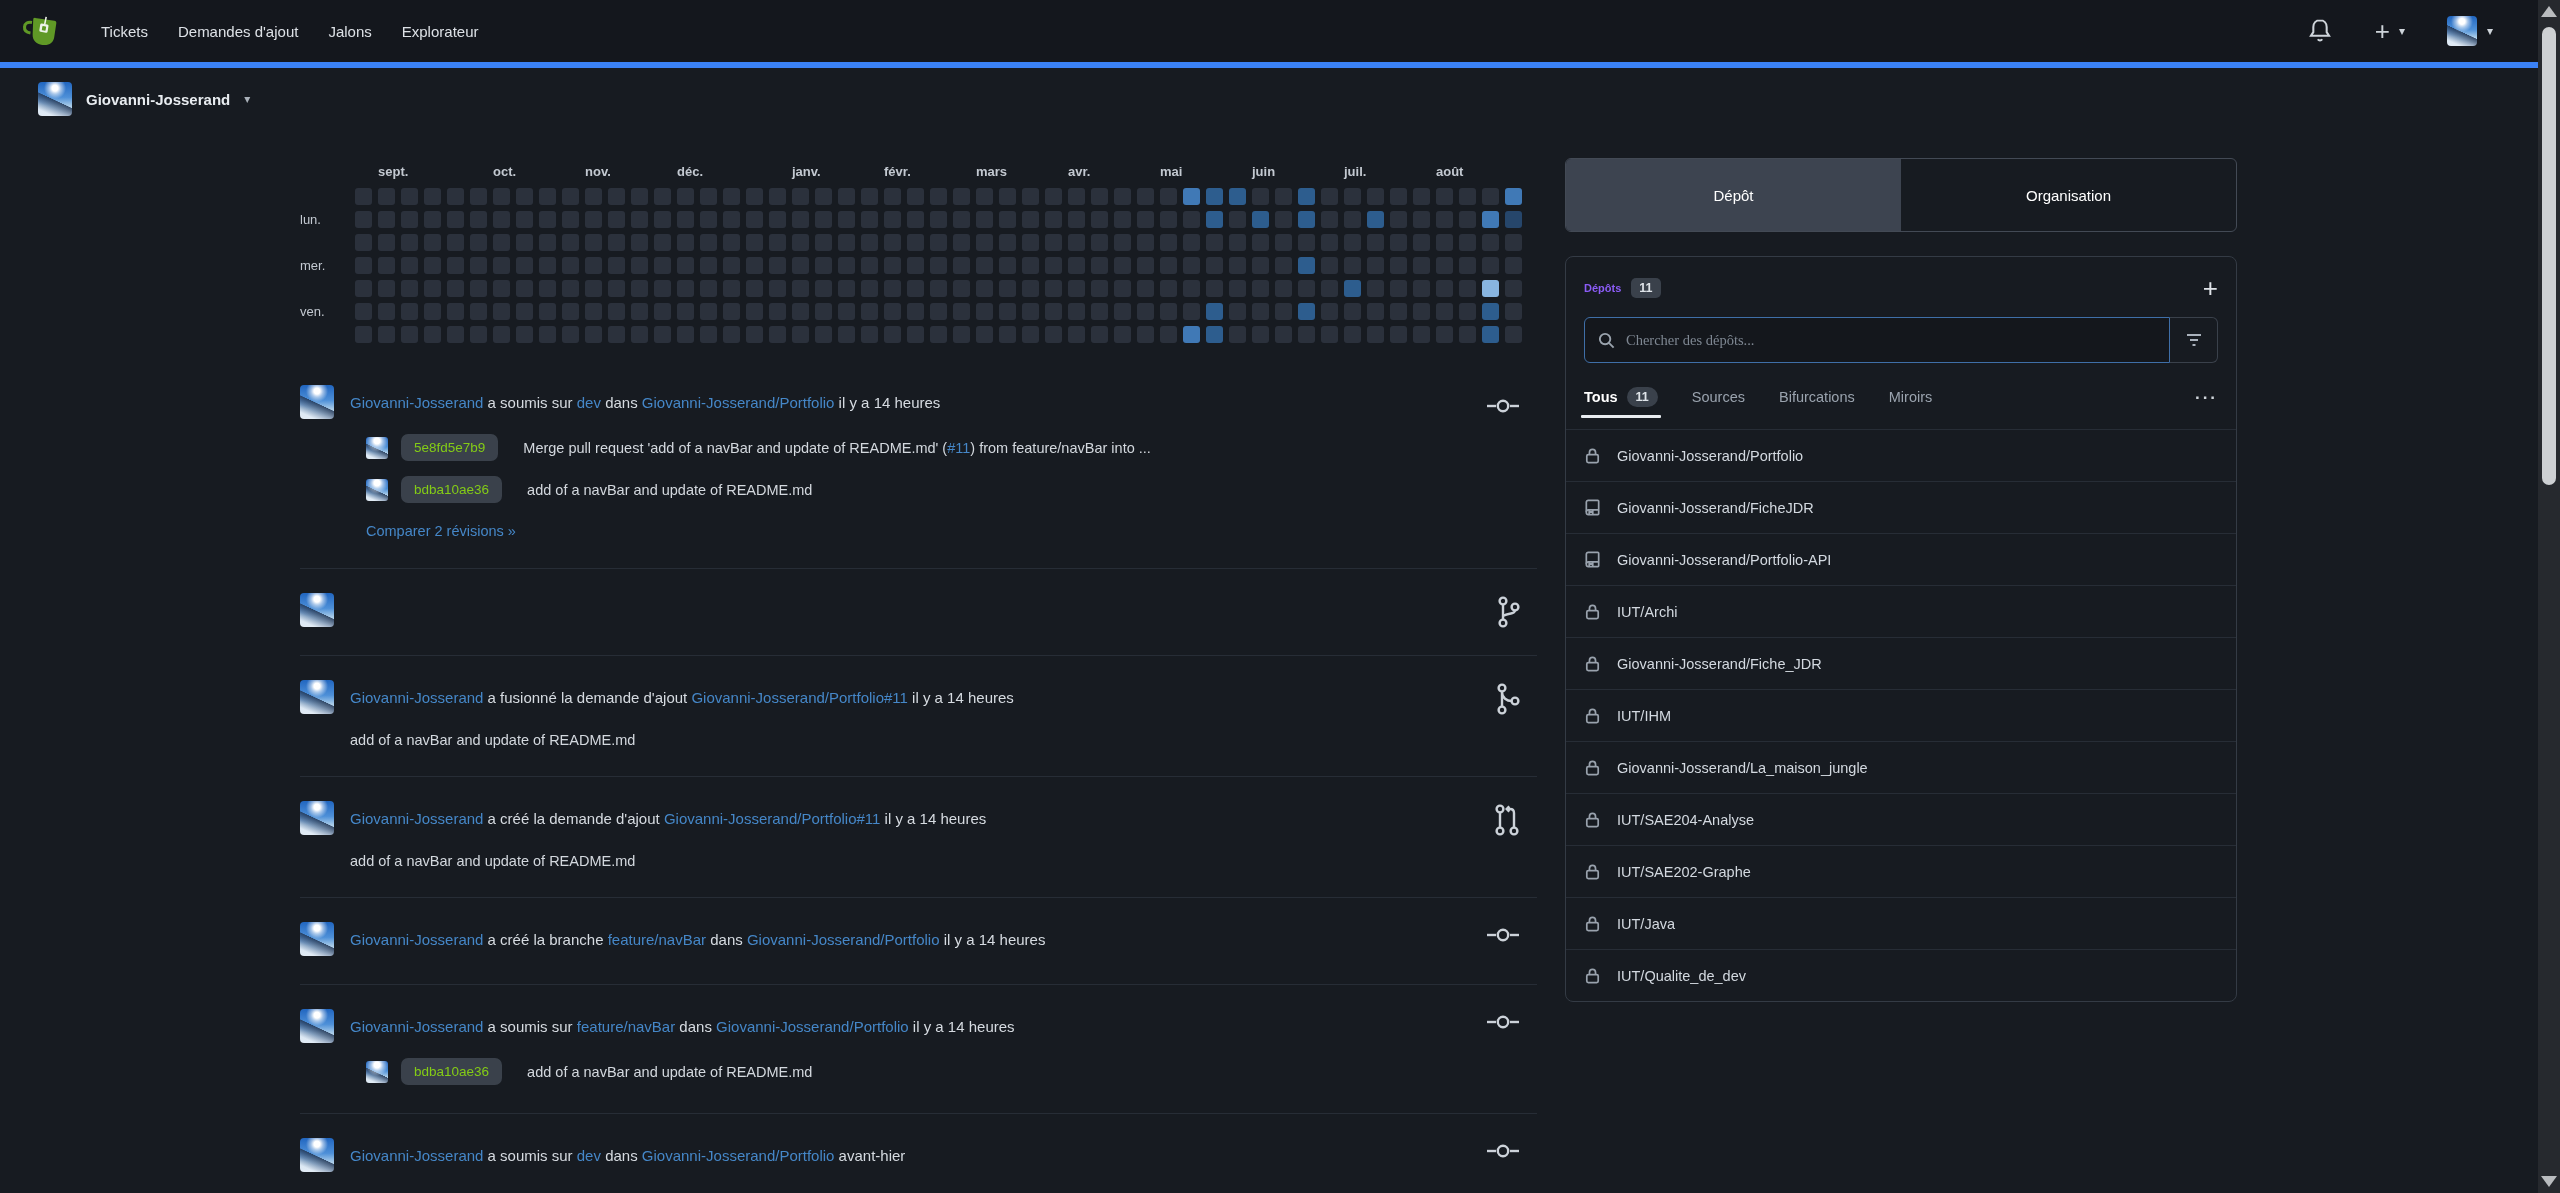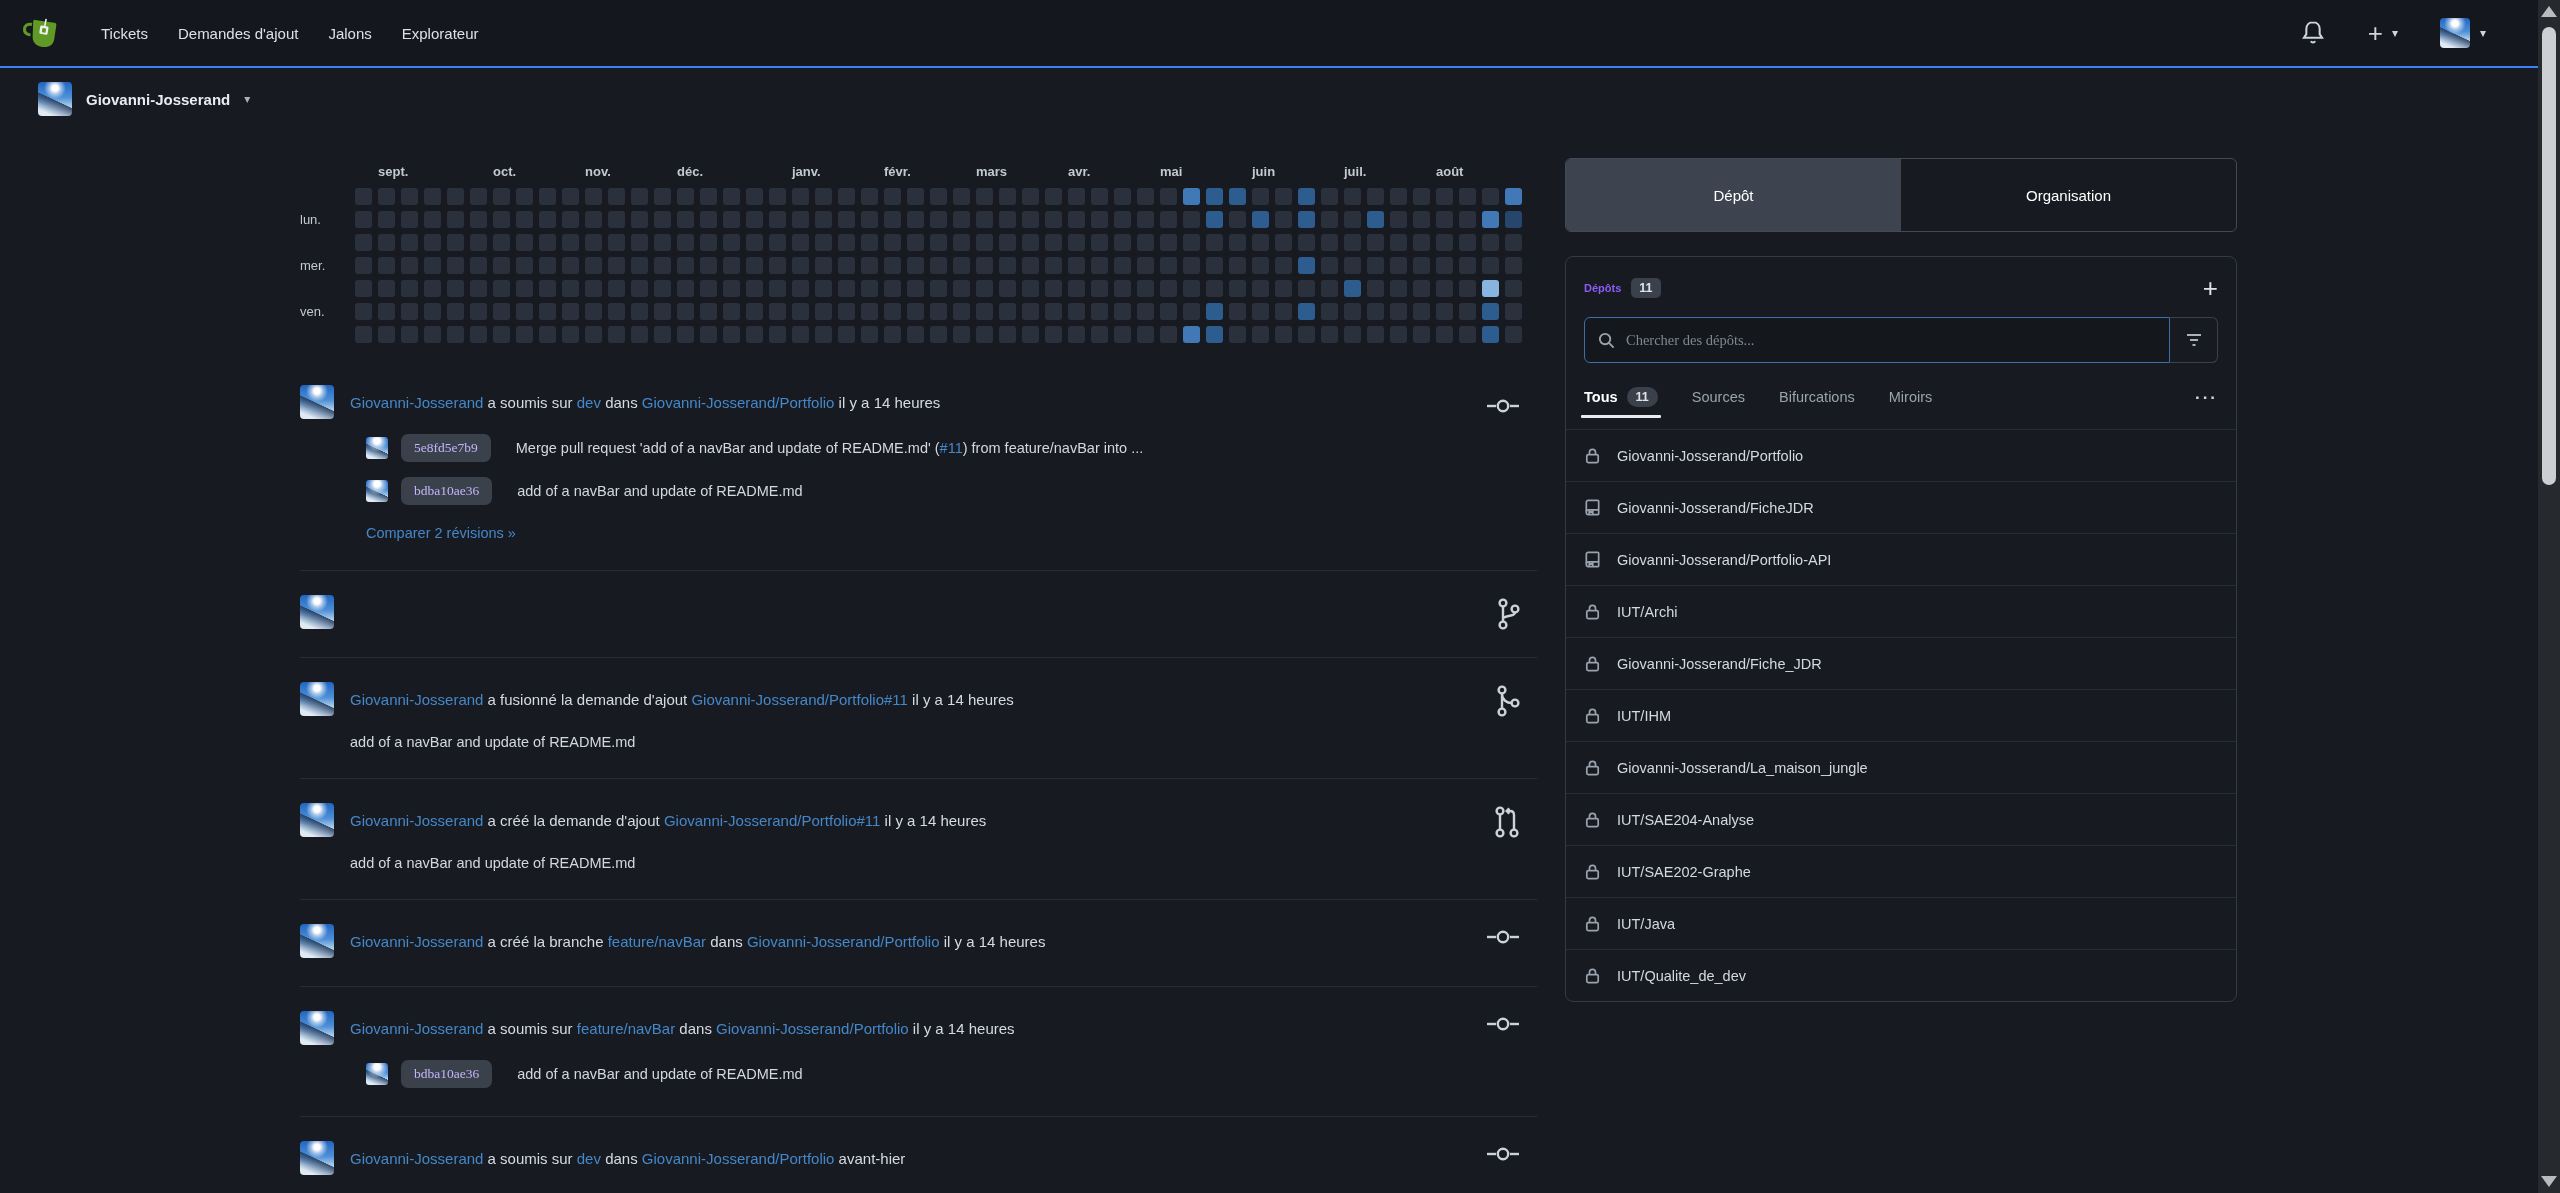--- a/index.html
+++ b/index.html
@@ -2,21 +2,21 @@
 <html><head>
 <meta charset="utf-8">
 <style>
   * { margin:0; padding:0; box-sizing:border-box; }
   html,body { width:2560px; height:1193px; overflow:hidden; }
   body { background:#171b21; color:#d6dbe1; font-family:"Liberation Sans", sans-serif; position:relative; }
   a { text-decoration:none; }
   .link { color:#4587c8; cursor:pointer; }
 
   
-  .navbar { height:68px; display:flex; align-items:center; padding:0 12px 0 20px; background:#14171d; border-bottom:2px solid #3b82f6; }
+  .navbar { height:68px; display:flex; align-items:center; padding:0 5px 0 20px; background:#14171d; border-bottom:6px solid #3b82f6; }
   .logo { width:44px; height:44px; display:flex; align-items:center; justify-content:center; cursor:pointer; }
   .nav-items { display:flex; margin-left:22px; }
   .nav-item { padding:10px 15px; font-size:15px; color:#dde1e6; cursor:pointer; white-space:nowrap; }
   .nav-right { margin-left:auto; display:flex; align-items:center; gap:42px; padding-right:62px; }
   .bell { color:#ced4da; display:flex; cursor:pointer; }
   .plus-group { display:flex; align-items:center; gap:9px; cursor:pointer; color:#ced4da; }
   .plus-glyph { font-size:26px; font-weight:400; line-height:1; }
   .caret { font-size:12px; color:#ced4da; }
   .avatar-group { display:flex; align-items:center; gap:10px; cursor:pointer; }
 
@@ -54,21 +54,21 @@
   .hm-legend .sq { width:17px; height:17px; border-radius:3px; display:inline-block; }
   .hm-legend .lbl { margin:0 4px; }
 
   
   .feed { margin-top:26px; }
   .entry { position:relative; border-top:1px solid #272d36; padding:24px 92px 28px 0; }
   .entry:first-child { border-top:none; padding-top:16px; }
   .entry-head { display:flex; align-items:center; gap:16px; font-size:15px; color:#d6dbe1; }
   .entry-icon { position:absolute; right:16px; top:26px; color:#ccd2d9; }
   .commit-row { display:flex; align-items:center; gap:13px; margin:15px 0 0 66px; font-size:14.5px; }
-  .sha { font-family:Liberation Serif, serif; font-size:13.5px; background:#3a414b; color:#c4b5fd; padding:6px 13px; border-radius:7px; margin-right:12px; cursor:pointer;text-align:center; }
+  .sha { font-family:Liberation Sans, sans-serif; font-size:13.5px; background:#3a414b; color:#84cc16; padding:6px 13px; border-radius:7px; margin-right:12px; cursor:pointer;text-align:center; }
   .commit-msg { color:#d3d8de; white-space:nowrap; }
   .entry-body { margin:18px 0 0 50px; font-size:14.5px; color:#d3d8de; }
   .compare { display:inline-block; margin:20px 0 0 66px; font-size:14.5px; }
 
   
   .seg-tabs { display:flex; border:1px solid #434a55; border-radius:6px; overflow:hidden; height:74px; background:#171b21; }
   .seg-tab { flex:1; display:flex; align-items:center; justify-content:center; font-size:15px; color:#ffffff; cursor:pointer; }
   .seg-tab.active { background:#3d4450; }
 
   .repo-card { margin-top:24px; border:1px solid #343b45; border-radius:8px; background:#171b21; overflow:hidden; }

